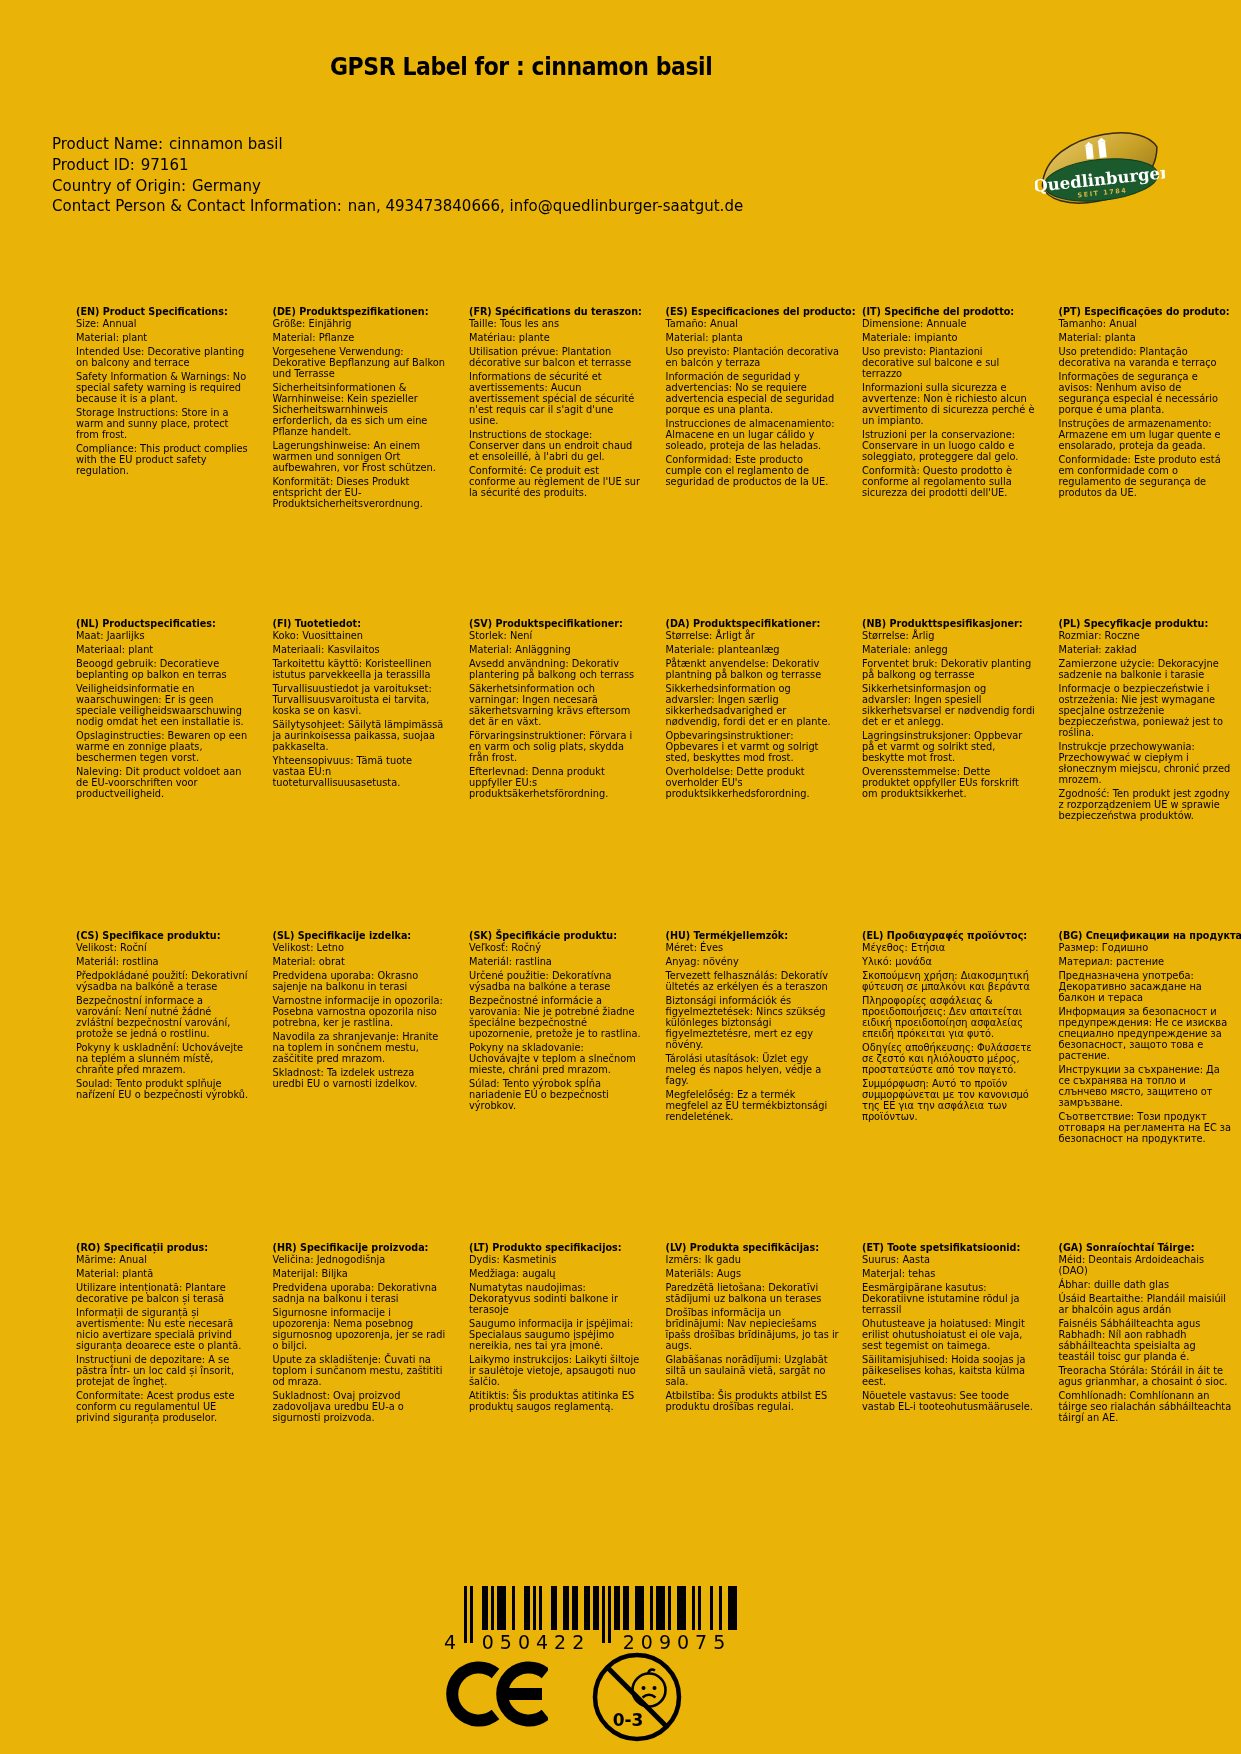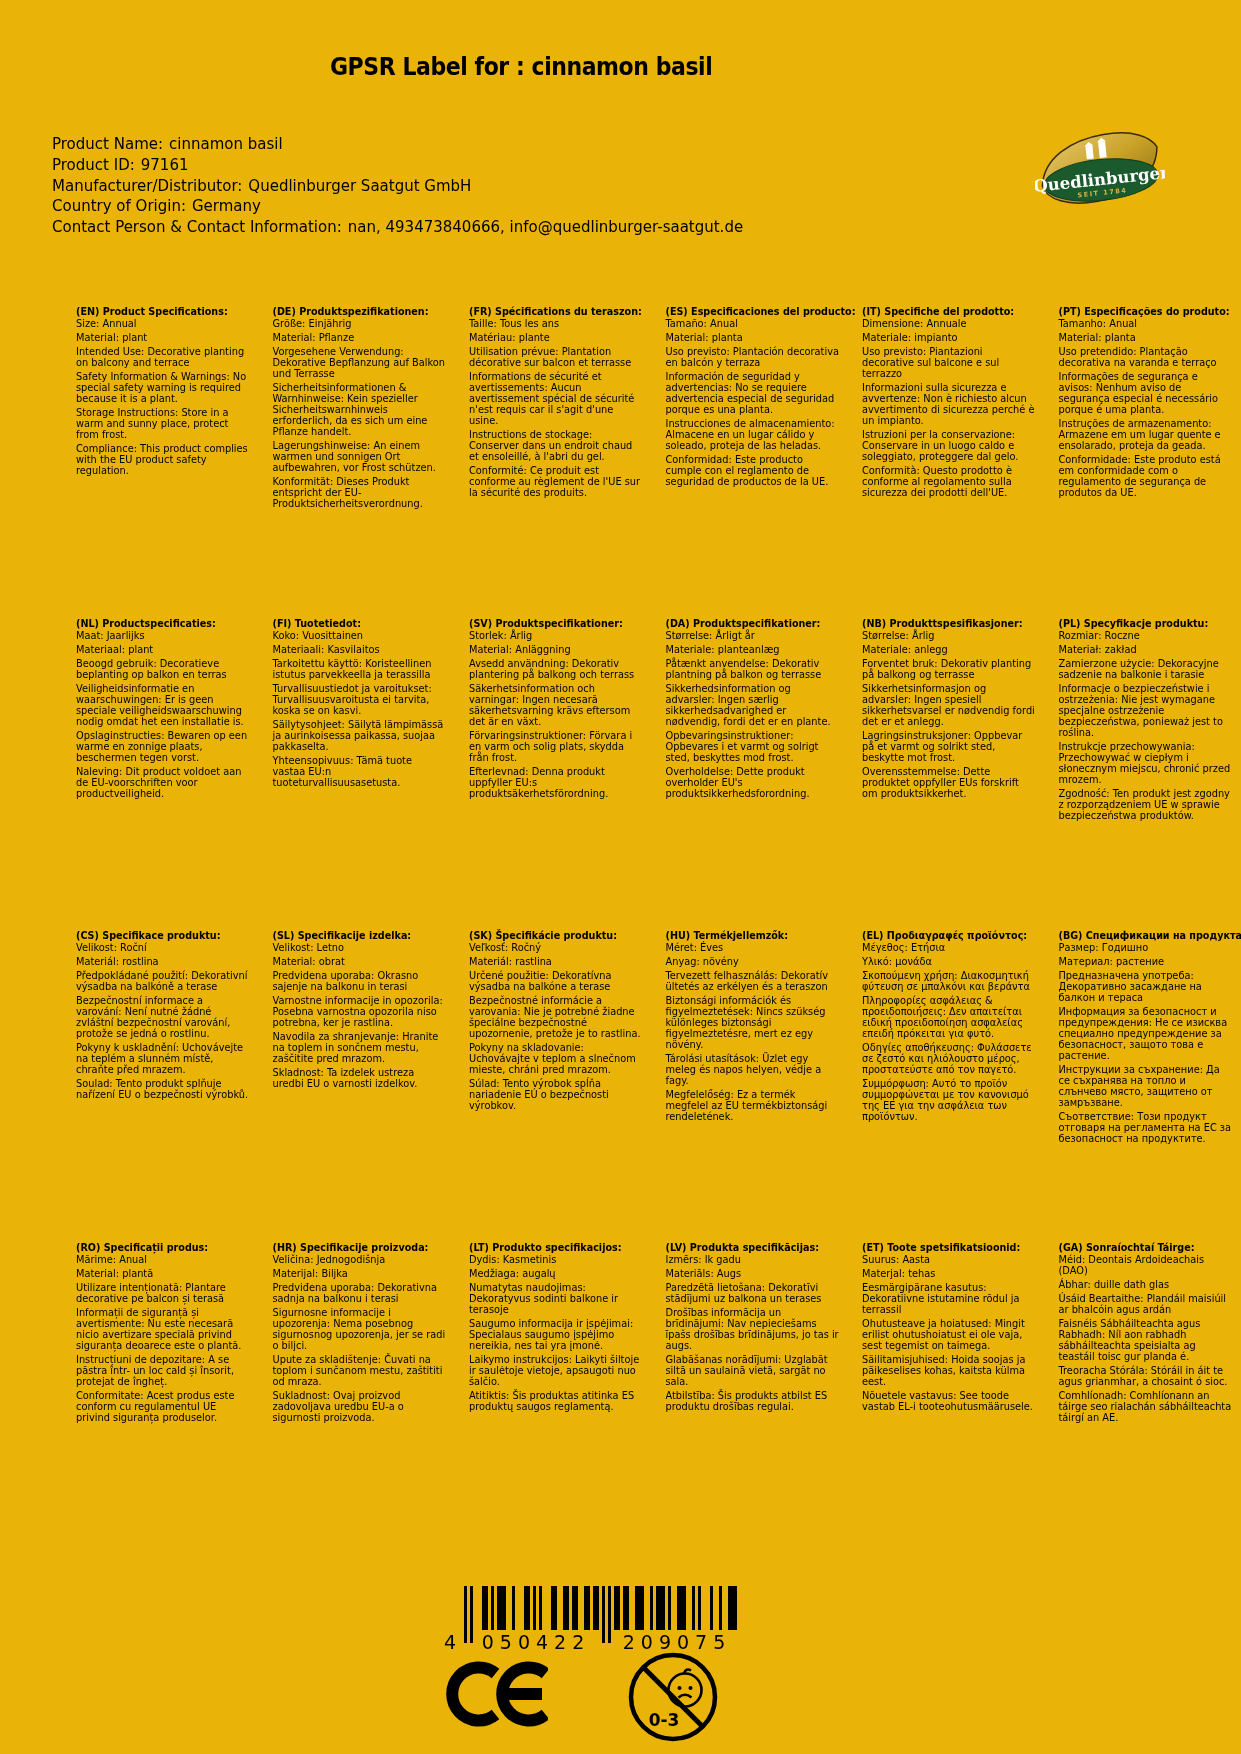--- a/index.html
+++ b/index.html
@@ -19,21 +19,21 @@
         grid-template-columns:repeat(6,196.5px);grid-auto-rows:312px;}
   .block{width:174px;font-size:9.8px;line-height:11px;}
   .block-heading{font-weight:bold;font-size:9.6px;white-space:nowrap;margin:0 0 1px 0;}
   .block p{margin:0 0 3px 0;}
   
   .barcode-wrap{position:absolute;left:438px;top:1586px;}
   .bc-digits{font-family:"DejaVu Sans","Liberation Sans",sans-serif;font-size:19px;letter-spacing:6px;fill:#000;}
   .bc-left{letter-spacing:0;}
   
   .ce-wrap{position:absolute;left:446px;top:1660px;}
-  .age-wrap{position:absolute;left:626px;top:1650px;}
+  .age-wrap{position:absolute;left:590px;top:1650px;}
   .age-text{font-family:"DejaVu Sans","Liberation Sans",sans-serif;font-weight:bold;font-size:17px;fill:#000;}
   .logo-brand{font-family:"DejaVu Serif","Liberation Serif",serif;font-weight:bold;font-size:16.5px;fill:#ffffff;}
   .logo-tagline{font-family:"DejaVu Sans","Liberation Sans",sans-serif;font-weight:bold;font-size:6.5px;fill:#d9b64a;letter-spacing:1.5px;}
 </style>
 </head>
 <body>
 
 <div class="page">
 
   <div class="title">GPSR Label for : cinnamon basil</div>
@@ -58,21 +58,20 @@
         </g>
         <text class="logo-brand" x="65" y="55" text-anchor="middle">Quedlinburger</text>
         <text class="logo-tagline" x="65" y="65" text-anchor="middle">SEIT 1784</text>
       </g>
     </svg>
   </div>
 
   <div class="product-info" id="product-info">
       <div class="info-row"><span class="lbl">Product Name:</span><span class="val">cinnamon basil</span></div>
       <div class="info-row"><span class="lbl">Product ID:</span><span class="val">97161</span></div>
-      <div class="info-row"><span class="lbl">Manufacturer/Distributor:</span><span class="val">Quedlinburger Saatgut GmbH</span></div>
       <div class="info-row"><span class="lbl">Country of Origin:</span><span class="val">Germany</span></div>
       <div class="info-row"><span class="lbl">Contact Person &amp; Contact Information:</span><span class="val">nan, 493473840666, info@quedlinburger-saatgut.de</span></div>
     </div>
 
   <div class="grid" id="blocks-grid">
       <div class="block">
         <div class="block-heading">(EN) Product Specifications:</div>
         <p>Size: Annual</p>
         <p>Material: plant</p>
         <p>Intended Use: Decorative planting on balcony and terrace</p>
@@ -138,21 +137,21 @@
         <div class="block-heading">(FI) Tuotetiedot:</div>
         <p>Koko: Vuosittainen</p>
         <p>Materiaali: Kasvilaitos</p>
         <p>Tarkoitettu käyttö: Koristeellinen istutus parvekkeella ja terassilla</p>
         <p>Turvallisuustiedot ja varoitukset: Turvallisuusvaroitusta ei tarvita, koska se on kasvi.</p>
         <p>Säilytysohjeet: Säilytä lämpimässä ja aurinkoisessa paikassa, suojaa pakkaselta.</p>
         <p>Yhteensopivuus: Tämä tuote vastaa EU:n tuoteturvallisuusasetusta.</p>
       </div>
       <div class="block">
         <div class="block-heading">(SV) Produktspecifikationer:</div>
-        <p>Storlek: Årlig</p>
+        <p>Storlek: Není</p>
         <p>Material: Anläggning</p>
         <p>Avsedd användning: Dekorativ plantering på balkong och terrass</p>
         <p>Säkerhetsinformation och varningar: Ingen necesară säkerhetsvarning krävs eftersom det är en växt.</p>
         <p>Förvaringsinstruktioner: Förvara i en varm och solig plats, skydda från frost.</p>
         <p>Efterlevnad: Denna produkt uppfyller EU:s produktsäkerhetsförordning.</p>
       </div>
       <div class="block">
         <div class="block-heading">(DA) Produktspecifikationer:</div>
         <p>Størrelse: Årligt år</p>
         <p>Materiale: planteanlæg</p>

